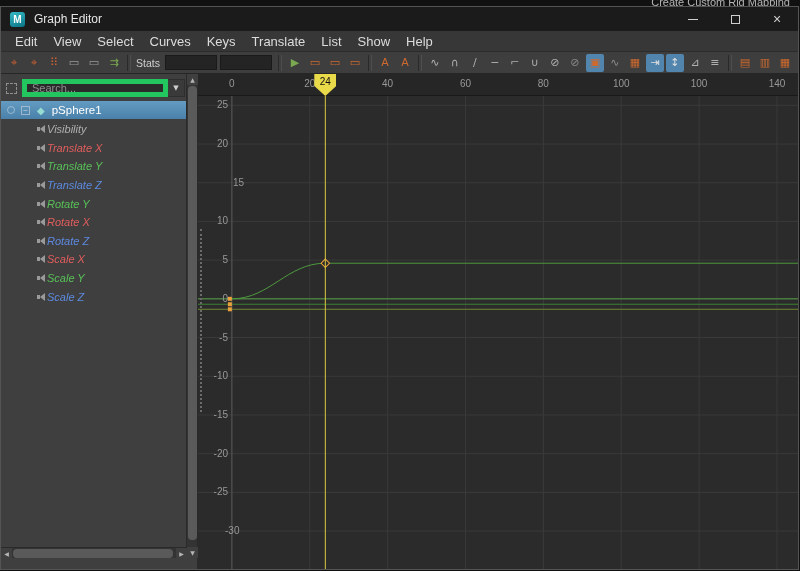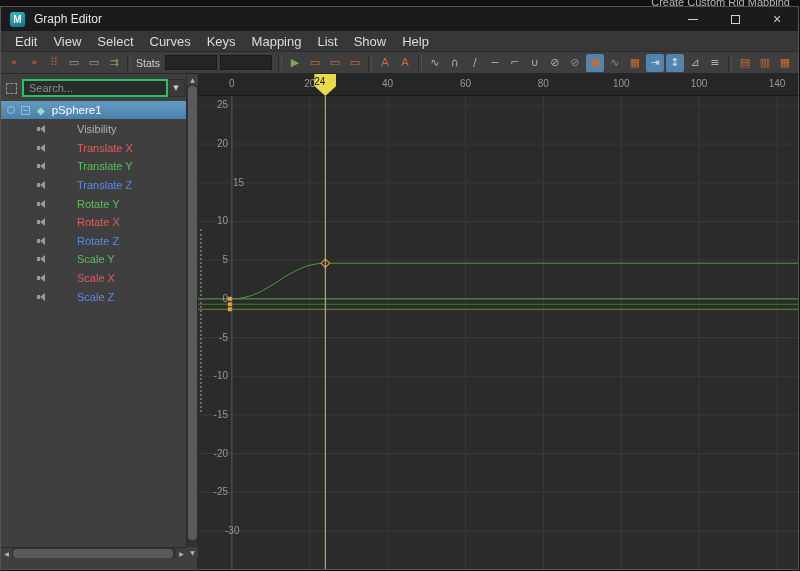--- a/index.html
+++ b/index.html
@@ -25,50 +25,50 @@
   .tb-btn.hl{background:#5285ad}
   .tb-sep{width:4px;height:16px;margin:0 3px;border-left:1px solid #2a2a2a;border-right:1px solid #4e4e4e;flex:none}
   .stats-label{font-size:10.5px;color:#cfcfcf;margin:0 5px 0 2px}
   .stats-input{width:52px;height:15px;background:#242424;border:1px solid #1a1a1a;color:#ddd;font-size:10px;margin-right:3px;padding:0 3px}
   
   .main{position:absolute;top:67px;left:0;right:0;bottom:0;display:flex}
   
   .outliner{position:relative;width:197px;background:#3f3f3f;border-right:1px solid #2a2a2a;flex:none}
   .search-row{position:absolute;top:4px;left:0;right:12px;height:20px;display:flex;align-items:center}
   .dashed-icon{width:11px;height:11px;border:1px dashed #8f8f8f;margin:0 5px;flex:none}
-  .search-input{flex:1;height:18px;background:#2b2b2b;border:2px solid #22c55e;color:#cfcfcf;font-size:11px;padding:0 5px;min-width:0}
+  .search-input{flex:1;height:18px;background:#2b2b2b;border:5px solid #22c55e;color:#cfcfcf;font-size:11px;padding:0 5px;min-width:0}
   .search-input::placeholder{color:#8f8f8f}
   .search-drop{width:17px;height:18px;background:#3a3a3a;border:1px solid #2e2e2e;border-left:none;display:flex;align-items:center;justify-content:center;flex:none}
   .caret{font-size:7px;color:#cfcfcf;font-family:"DejaVu Sans",sans-serif}
   .node-row{position:absolute;top:27px;left:0;width:186px;height:18px;background:linear-gradient(#649bc2,#4a81aa);display:flex;align-items:center}
   .node-circle{width:8px;height:8px;border:1px solid #cfdbe4;border-radius:50%;margin-left:6px;opacity:.55;flex:none}
   .node-expander{width:9px;height:9px;margin-left:6px;border:1px solid #bccbd8;font-size:8px;line-height:7px;text-align:center;color:#ecf3f8;opacity:.7;flex:none}
   .node-diamond{margin-left:7px;font-size:10px;color:#96dcd2;font-family:"DejaVu Sans",sans-serif}
   .node-label{margin-left:7px;font-size:11.5px;color:#fff}
   .channel-list{position:absolute;top:46px;left:0;width:186px}
   .channel-row{height:18.6px;display:flex;align-items:center}
   .mute-icon{position:relative;width:10px;height:10px;margin-left:36px;flex:none}
   .mute-icon::before{content:"";position:absolute;left:0;top:3px;width:3px;height:4px;background:#9a9a9a}
   .mute-icon::after{content:"";position:absolute;left:3px;top:1px;border-right:5px solid #9a9a9a;border-top:4px solid transparent;border-bottom:4px solid transparent}
-  .channel-label{margin-left:30px;font-size:11px;}
+  .channel-label{font-size:11px;font-style:italic}
   
   .vscroll{position:absolute;top:0;right:0;width:11px;bottom:11px;background:#333;border-left:1px solid #2a2a2a}
   .scroll-arrow{position:absolute;width:11px;height:11px;font-size:6px;color:#b5b5b5;display:flex;align-items:center;justify-content:center;background:#3f3f3f;font-family:"DejaVu Sans",sans-serif}
   .scroll-arrow.up{top:0;left:0}
   .scroll-arrow.down{bottom:0;left:0}
   .vthumb{position:absolute;top:12px;bottom:18px;left:1px;width:9px;background:#5a5a5a;border-radius:4px}
   .hscroll{position:absolute;left:0;width:186px;bottom:11px;height:11px;background:#333;border-top:1px solid #2a2a2a}
   .scroll-arrow.left{left:0;top:0}
   .scroll-arrow.right{right:0;top:0}
   .hthumb{position:absolute;left:12px;right:14px;top:1px;height:9px;background:#5a5a5a;border-radius:4px}
   
   .graph-pane{position:relative;flex:1;background:#2b2b2b;overflow:hidden}
   .ruler{position:absolute;top:0;left:0;right:0;height:22px;background:#262626;border-bottom:1px solid #191919;z-index:1}
   .time-label{position:absolute;top:4px;font-size:10px;color:#989898;transform:translateX(-50%)}
-  .flag{position:absolute;top:0;width:22px;height:22px;background:#e9da4a;clip-path:polygon(0 0,100% 0,100% 55%,50% 100%,0 55%);text-align:left;font-size:10px;color:#111;padding-top:2px;z-index:2}
+  .flag{position:absolute;top:0;width:22px;height:22px;background:#e9da4a;clip-path:polygon(0 0,100% 0,100% 55%,50% 100%,0 55%);text-align:center;font-size:10px;color:#111;padding-top:2px;z-index:2}
   .canvas{position:absolute;top:22px;left:0;right:0;bottom:0;overflow:hidden}
   .canvas svg{position:absolute;top:0;left:0}
   .value-label{position:absolute;width:30px;text-align:right;font-size:10px;color:#989898}
   .splitter{position:absolute;left:2px;top:133px;height:183px;border-left:2px dotted #6b6b6b;z-index:3}
 </style>
 </head>
 <body>
 
 <div class="desktop">
   <div class="bg-text">Create Custom Rig Mapping</div>
@@ -88,21 +88,21 @@
         <div class="win-btn">×</div>
       </div>
     </div>
 
     <div class="menubar">
         <div class="menu-item">Edit</div>
         <div class="menu-item">View</div>
         <div class="menu-item">Select</div>
         <div class="menu-item">Curves</div>
         <div class="menu-item">Keys</div>
-        <div class="menu-item">Mapping</div>
+        <div class="menu-item">Translate</div>
         <div class="menu-item">List</div>
         <div class="menu-item">Show</div>
         <div class="menu-item">Help</div>
       </div>
 
     <div class="toolbar">
       <div class="tb-group">
           <div class="tb-btn">
             <span style="color: rgb(198, 95, 51);">⌖</span>
           </div>
@@ -246,25 +246,25 @@
             <div class="channel-row">
               <span class="mute-icon"></span>
               <span class="channel-label" style="color: rgb(226, 93, 93);">Rotate X</span>
             </div>
             <div class="channel-row">
               <span class="mute-icon"></span>
               <span class="channel-label" style="color: rgb(93, 138, 224);">Rotate Z</span>
             </div>
             <div class="channel-row">
               <span class="mute-icon"></span>
+              <span class="channel-label" style="color: rgb(226, 93, 93);">Scale X</span>
+            </div>
+            <div class="channel-row">
+              <span class="mute-icon"></span>
               <span class="channel-label" style="color: rgb(88, 193, 88);">Scale Y</span>
-            </div>
-            <div class="channel-row">
-              <span class="mute-icon"></span>
-              <span class="channel-label" style="color: rgb(226, 93, 93);">Scale X</span>
             </div>
             <div class="channel-row">
               <span class="mute-icon"></span>
               <span class="channel-label" style="color: rgb(93, 138, 224);">Scale Z</span>
             </div>
           </div>
         <div class="vscroll">
           <div class="scroll-arrow up">▲</div>
           <div class="vthumb"></div>
           <div class="scroll-arrow down">▼</div>

